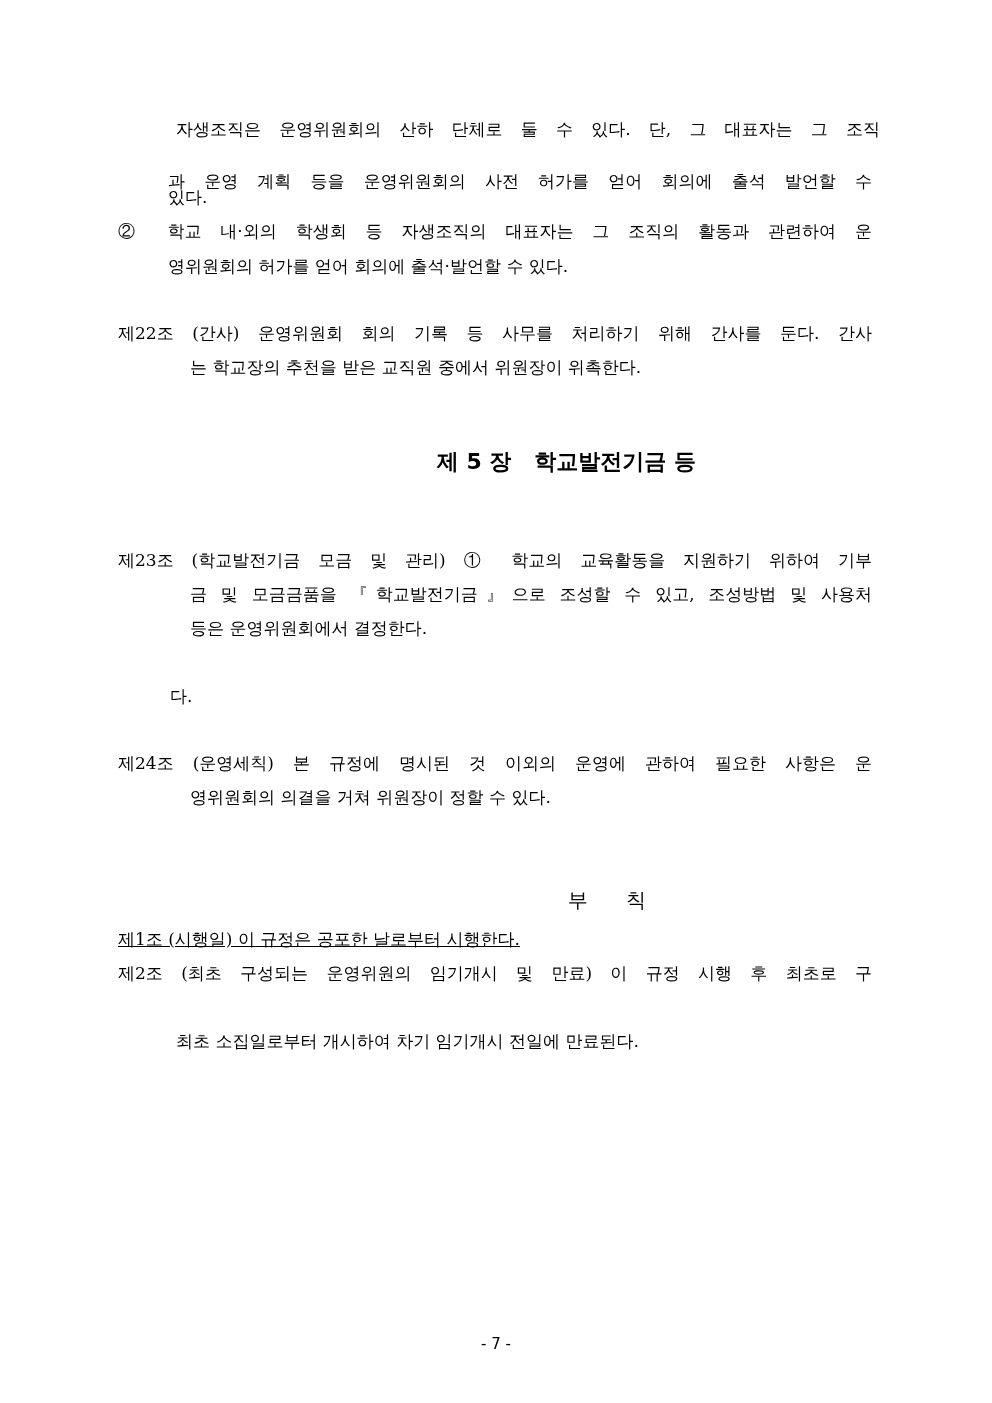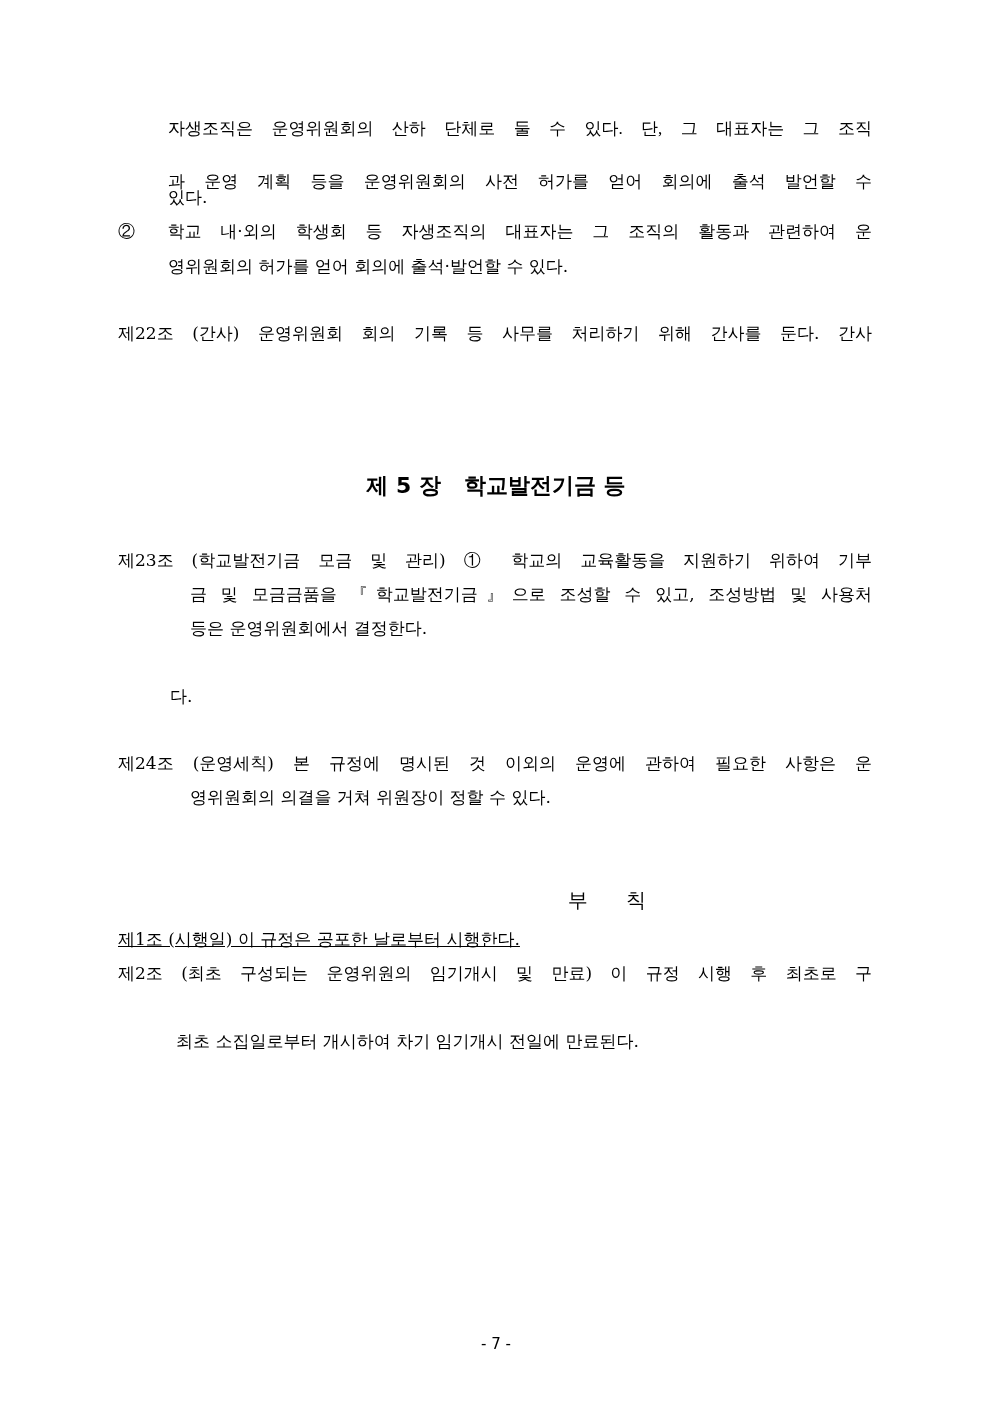--- a/index.html
+++ b/index.html
@@ -57,30 +57,31 @@
       line-height: 18px;
       white-space: pre;
       text-align: center;
     }
   </style>
 </head>
 <body>
 
 <div class="page">
 
-  <div class="line justify" style="left:168px; top:118px; width:704px;font-family:Liberation Serif, serif;">자생조직은 운영위원회의 산하 단체로 둘 수 있다. 단, 그 대표자는 그 조직</div>
+  <div class="line justify" style="left:176px; top:118px; width:704px;">자생조직은 운영위원회의 산하 단체로 둘 수 있다. 단, 그 대표자는 그 조직</div>
   <div class="line justify" style="left:168px; top:152px; width:704px;margin-top:18px;">과 운영 계획 등을 운영위원회의 사전 허가를 얻어 회의에 출석 발언할 수</div>
   <div class="line" style="left:168px; top:186px;">있다.</div>
 
   <div class="line justify" style="left:118px; top:220px; width:754px;">② 학교 내·외의 학생회 등 자생조직의 대표자는 그 조직의 활동과 관련하여 운</div>
   <div class="line" style="left:168px; top:255px;">영위원회의 허가를 얻어 회의에 출석·발언할 수 있다.</div>
 
   <div class="line justify" style="left:118px; top:322px; width:754px;">제22조 (간사) 운영위원회 회의 기록 등 사무를 처리하기 위해 간사를 둔다. 간사</div>
+  <div class="line" style="left:190px; top:356px;">는 학교장의 추천을 받은 교직원 중에서 위원장이 위촉한다.</div>
 
-  <div class="heading" style="left:296px; top:472px; width:400px;">제 5 장   학교발전기금 등</div>
+  <div class="heading" style="left:296px; top:448px; width:400px;text-align:right;">제 5 장   학교발전기금 등</div>
 
   <div class="line justify" style="left:118px; top:549px; width:754px;">제23조 (학교발전기금 모금 및 관리) ① 학교의 교육활동을 지원하기 위하여 기부</div>
   <div class="line justify" style="left:190px; top:583px; width:682px;">금 및 모금금품을 『학교발전기금』으로 조성할 수 있고, 조성방법 및 사용처</div>
   <div class="line" style="left:190px; top:617px;">등은 운영위원회에서 결정한다.</div>
   <div class="line" style="left:170px; top:685px;">다.</div>
 
   <div class="line justify" style="left:118px; top:752px; width:754px;">제24조 (운영세칙) 본 규정에 명시된 것 이외의 운영에 관하여 필요한 사항은 운</div>
   <div class="line" style="left:190px; top:786px;">영위원회의 의결을 거쳐 위원장이 정할 수 있다.</div>
 
   <div class="appendix-heading" style="left:346px; top:887px; width:300px;">부      칙</div>

